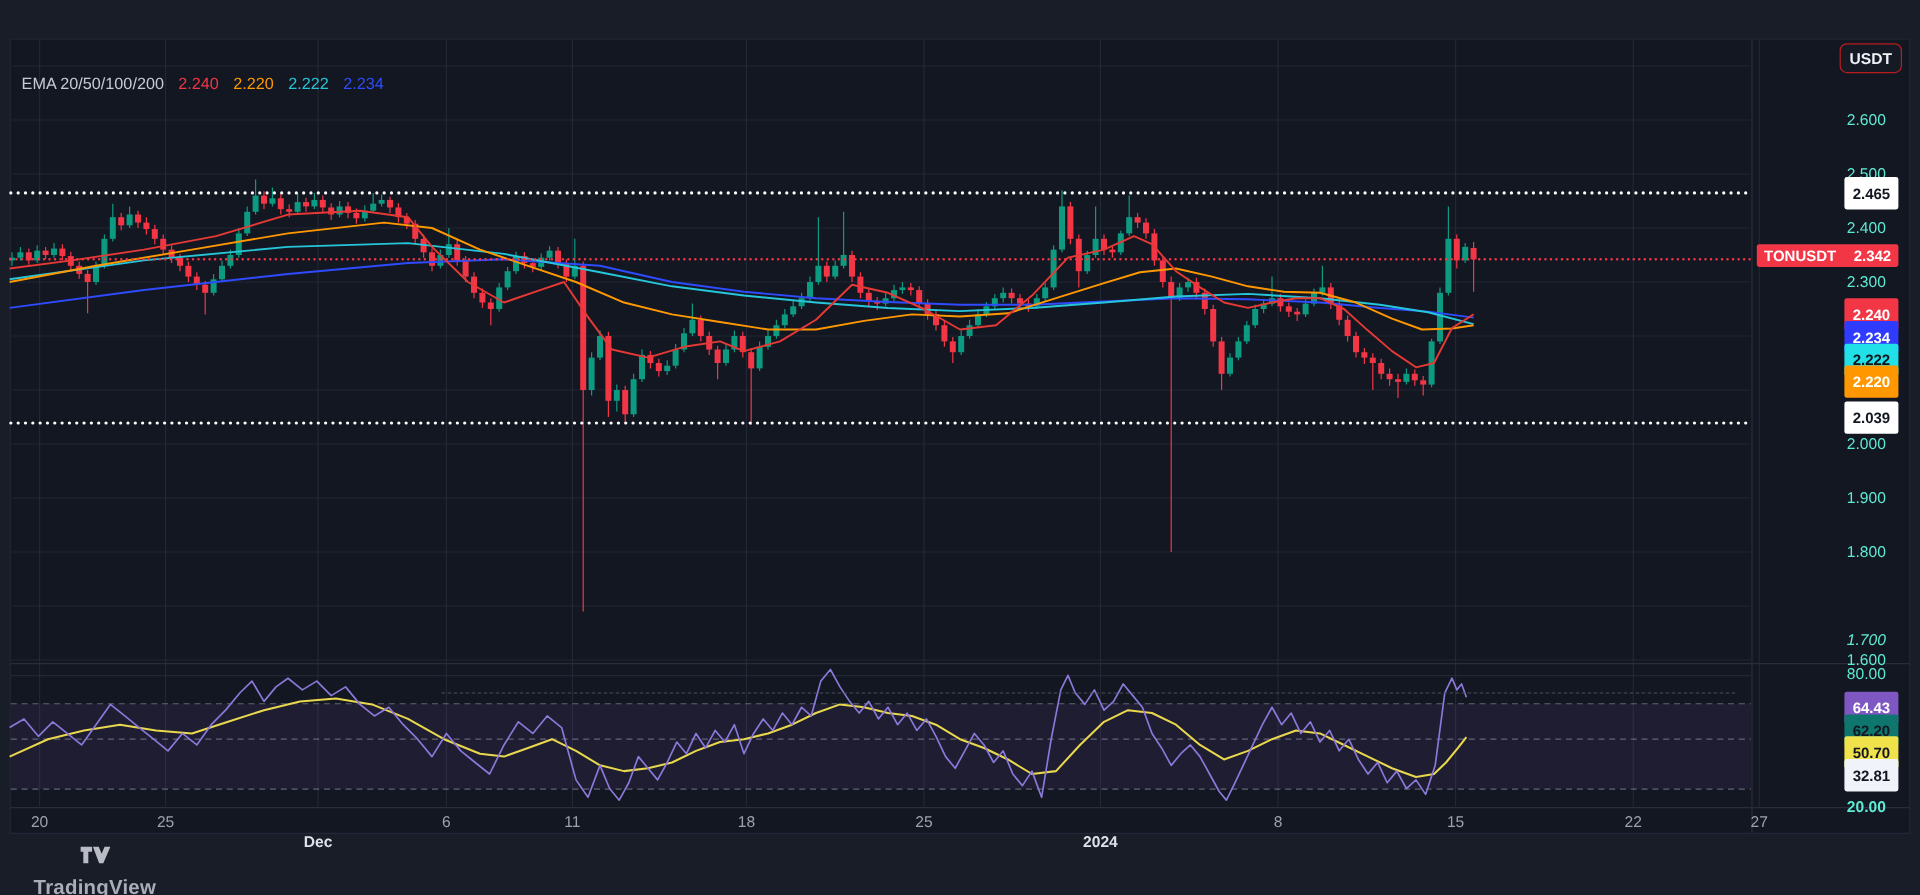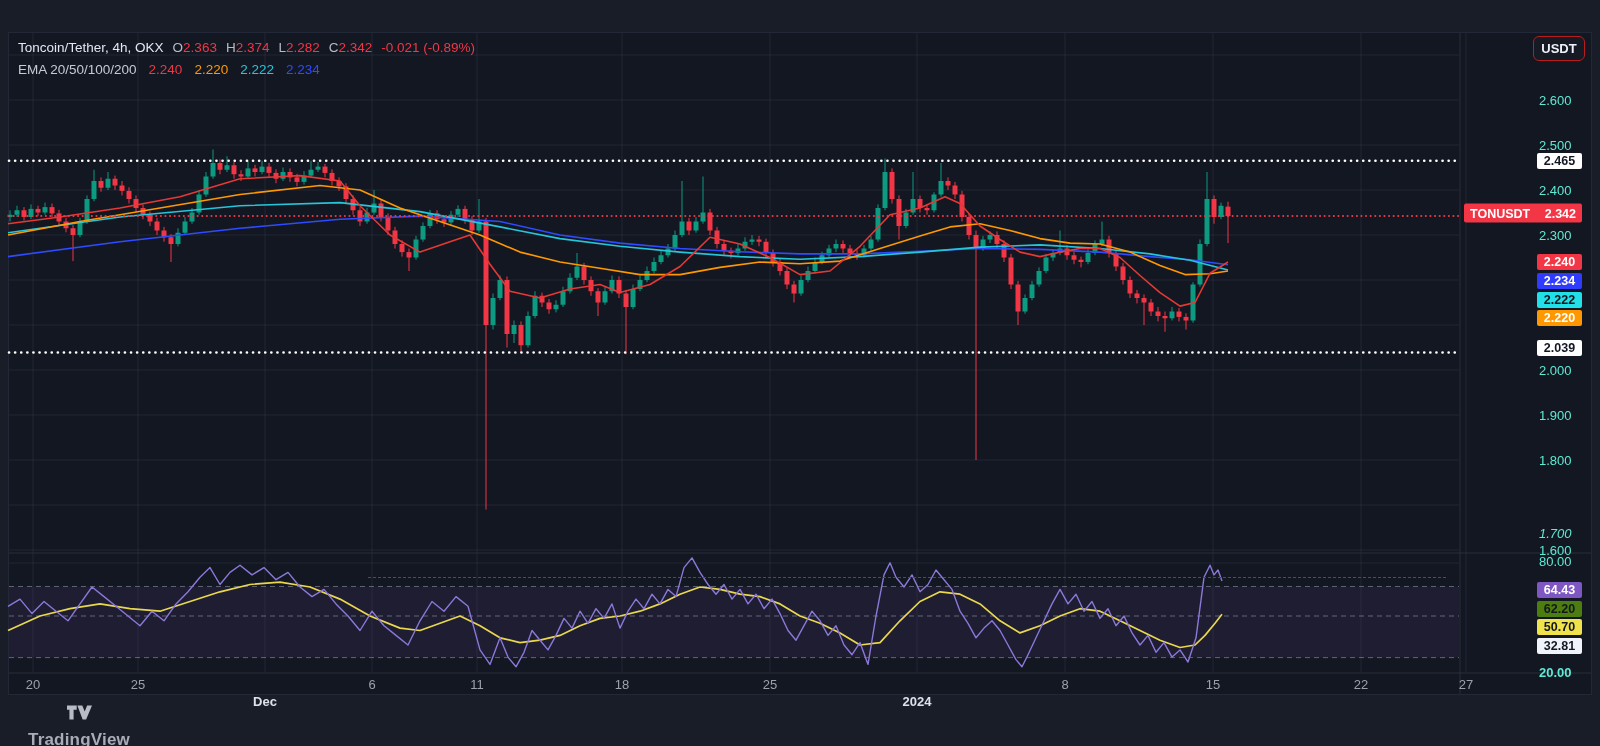--- a/index.html
+++ b/index.html
@@ -17,21 +17,21 @@
   .legend2{position:absolute;left:18px;top:62px;font-size:13.5px;color:#c6cad4;white-space:nowrap;}
   .legend2 .ev{margin-left:12px;font-weight:400;}
   .rsi-legend{position:absolute;left:18px;top:569px;font-size:13.5px;color:#b4b8c2;white-space:nowrap;}
   .rsi-legend .rv{margin-left:10px;color:#9b82d8;}
   .rsi-legend .sv{margin-left:10px;color:#e9d84e;font-weight:700;}
   .rsi-legend .emptyv{margin-left:12px;color:#787b86;letter-spacing:4px;}
   .rsi-dashes{position:absolute;left:368px;top:577px;width:1078px;border-top:1px dashed #4a4f5c;}
   .usdt-btn{position:absolute;left:1533px;top:36px;width:52px;height:25px;border:1px solid #b91c1c;border-radius:6px;
             color:#eef1f6;font-size:13px;font-weight:700;display:flex;align-items:center;justify-content:center;background:#161a25;}
   .axis-label{position:absolute;left:1539px;transform:translateY(-50%);font-size:13px;color:#5eead4;}
-  .chip{position:absolute;left:1537px;width:45px;height:16px;border-radius:2px;transform:translateY(-50%);
+  .chip{position:absolute;left:1537px;width:45px;height:27px;border-radius:2px;transform:translateY(-50%);
         font-size:12.5px;font-weight:600;display:flex;align-items:center;justify-content:center;}
   .sym-chip{position:absolute;left:1464px;width:118px;height:19px;border-radius:2px;transform:translateY(-50%);
         font-size:12.5px;font-weight:700;color:#fff;display:flex;align-items:center;justify-content:space-between;padding:0 6px;}
   .time-label{position:absolute;transform:translateX(-50%);top:677px;font-size:13px;color:#9da1ac;}
   .time-label.major{color:#dde1ea;font-weight:700;margin-top:17px;}
   .footer{position:absolute;left:28px;top:702px;display:flex;align-items:center;gap:7px;flex-direction:column;}
   .footer .brand{color:#a9adb7;font-size:17px;font-weight:700;letter-spacing:.2px;}
 </style>
 </head>
 <body>
@@ -430,23 +430,20 @@
       <polyline points="8,630.5 40,616.0 70,608.7 100,603.9 130,608.7 160,611.2 190,601.5 220,591.8 250,584.5 280,582.1 310,587.0 340,599.1 370,616.0 400,628.1 420,630.5 440,623.3 460,616.0 480,625.7 500,637.8 520,642.6 540,640.2 560,635.4 580,625.7 600,618.4 620,616.0 640,611.2 660,603.9 680,594.2 700,587.0 720,589.4 740,594.2 760,596.6 780,603.9 800,616.0 820,623.3 840,632.9 860,645.0 880,642.6 900,620.8 920,601.5 940,591.8 960,594.2 980,603.9 1000,620.8 1020,632.9 1040,625.7 1060,616.0 1080,608.7 1100,611.2 1120,620.8 1140,630.5 1160,640.2 1180,647.5 1195,645.0 1205,635.4 1215,623.3 1222,614.3" fill="none" stroke="#e9d84e" stroke-width="1.7" stroke-linejoin="round"></polyline>
       <polyline points="8,606.3 20,599.1 32,613.6 44,601.5 56,611.2 68,620.8 80,603.9 92,587.0 104,596.6 116,606.3 128,616.0 140,625.7 152,611.2 164,620.8 176,603.9 188,591.8 200,577.3 210,567.6 220,584.5 230,572.4 240,565.2 252,574.9 264,567.6 276,579.7 288,572.4 300,587.0 312,596.6 324,589.4 336,603.9 348,616.0 360,630.5 372,611.2 384,625.7 396,635.4 408,645.0 420,620.8 432,601.5 444,611.2 456,596.6 468,606.3 480,649.9 490,664.4 500,637.8 508,657.1 516,666.8 524,652.3 532,630.5 540,640.2 548,649.9 556,635.4 564,618.4 572,628.1 580,611.2 588,623.3 596,608.7 604,618.4 612,603.9 620,628.1 628,611.2 636,599.1 644,608.7 652,594.2 660,603.9 668,589.4 676,596.6 684,567.6 692,557.9 700,572.4 708,584.5 716,594.2 724,584.5 732,599.1 740,589.4 748,603.9 756,594.2 764,608.7 772,599.1 780,613.6 788,630.5 796,640.2 804,625.7 812,611.2 820,620.8 828,635.4 836,625.7 844,645.0 852,654.7 860,642.6 868,664.4 876,616.0 884,574.9 890,562.8 896,577.3 904,587.0 912,574.9 920,591.8 928,584.5 936,570.0 944,579.7 952,589.4 960,611.2 968,623.3 976,637.8 984,628.1 992,620.8 1000,630.5 1008,645.0 1016,659.6 1022,666.8 1028,654.7 1036,637.8 1044,620.8 1052,603.9 1060,589.4 1068,603.9 1076,594.2 1084,611.2 1092,601.5 1100,618.4 1108,608.7 1116,625.7 1124,616.0 1132,632.9 1140,645.0 1148,635.4 1156,652.3 1164,642.6 1172,657.1 1180,649.9 1188,662.0 1196,637.8 1204,577.3 1210,565.2 1214,574.9 1218,570.0 1222,581.1" fill="none" stroke="#8b78d9" stroke-width="1.4" stroke-linejoin="round"></polyline>
       <line x1="9" x2="1459" y1="160.75000000000003" y2="160.75000000000003" stroke="#ffffff" stroke-width="2.6" stroke-dasharray="0.1 6" stroke-linecap="round"></line>
       <line x1="9" x2="1459" y1="216.0999999999999" y2="216.0999999999999" stroke="#f23645" stroke-width="2" stroke-dasharray="0.1 4.5" stroke-linecap="round"></line>
       <line x1="9" x2="1459" y1="352.44999999999993" y2="352.44999999999993" stroke="#ffffff" stroke-width="2.6" stroke-dasharray="0.1 6" stroke-linecap="round"></line>
       <line x1="9" x2="1591" y1="553" y2="553" stroke="#2a2e39" stroke-width="1"></line>
       <line x1="9" x2="1591" y1="673" y2="673" stroke="#2a2e39" stroke-width="1"></line>
       <line x1="1460" x2="1460" y1="33" y2="694" stroke="#2a2e39" stroke-width="1"></line>
     </svg>
 
-  <div class="legend">
-    <span class="sym">Toncoin/Tether, 4h, OKX</span><span id="ohlc-spans"><span class="k">O</span><span class="v">2.363</span><span class="k">H</span><span class="v">2.374</span><span class="k">L</span><span class="v">2.282</span><span class="k">C</span><span class="v">2.342</span></span><span class="chg">-0.021 (-0.89%)</span>
-  </div>
 
   <div class="legend2">
     <span>EMA 20/50/100/200</span><span id="ema-spans"><span class="ev" style="color: rgb(242, 54, 69);">2.240</span><span class="ev" style="color: rgb(255, 152, 0);">2.220</span><span class="ev" style="color: rgb(38, 198, 218);">2.222</span><span class="ev" style="color: rgb(47, 75, 255);">2.234</span></span>
   </div>
 
   <div class="rsi-dashes"></div>
 
   <div class="usdt-btn">USDT</div>
 
   <div id="price-axis">
@@ -461,21 +458,21 @@
       <div class="axis-label" style="top: 550px;">1.600</div>
       <div class="axis-label" style="top: 561px;">80.00</div>
       <div class="axis-label" style="top: 672px; font-weight: bold;">20.00</div>
       <div class="chip" style="top: 161px; background: rgb(255, 255, 255); color: rgb(19, 23, 34);">2.465</div>
       <div class="chip" style="top: 262px; background: rgb(242, 54, 69); color: rgb(255, 255, 255);">2.240</div>
       <div class="chip" style="top: 281px; background: rgb(47, 59, 255); color: rgb(255, 255, 255);">2.234</div>
       <div class="chip" style="top: 300px; background: rgb(34, 224, 232); color: rgb(16, 19, 26);">2.222</div>
       <div class="chip" style="top: 318px; background: rgb(255, 152, 0); color: rgb(255, 255, 255);">2.220</div>
       <div class="chip" style="top: 348px; background: rgb(255, 255, 255); color: rgb(19, 23, 34);">2.039</div>
       <div class="chip" style="top: 590px; background: rgb(126, 87, 194); color: rgb(255, 255, 255);">64.43</div>
-      <div class="chip" style="top: 609px; background: #4d7c0f; color: rgb(19, 23, 34);">62.20</div>
+      <div class="chip" style="top: 609px; background: #0f766e; color: rgb(19, 23, 34);">62.20</div>
       <div class="chip" style="top: 627px; background: rgb(240, 226, 75); color: rgb(19, 23, 34);">50.70</div>
       <div class="chip" style="top: 646px; background: rgb(240, 243, 250); color: rgb(19, 23, 34);">32.81</div>
       <div class="sym-chip" style="top: 213px; background: rgb(242, 54, 69);">
         <span>TONUSDT</span>
         <span>2.342</span>
       </div>
     </div>
   <div id="time-axis">
       <div class="time-label" style="left: 33px;">20</div>
       <div class="time-label" style="left: 138px;">25</div>

